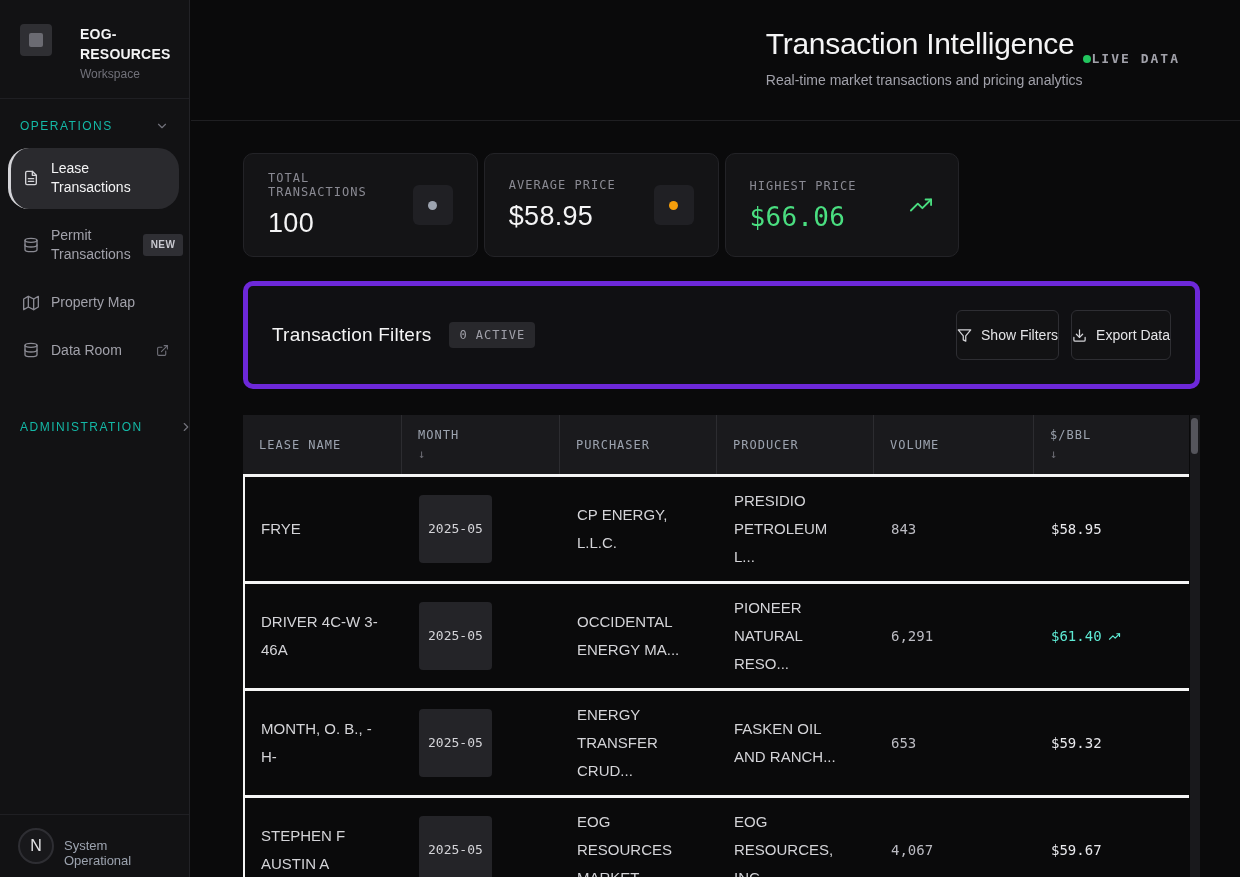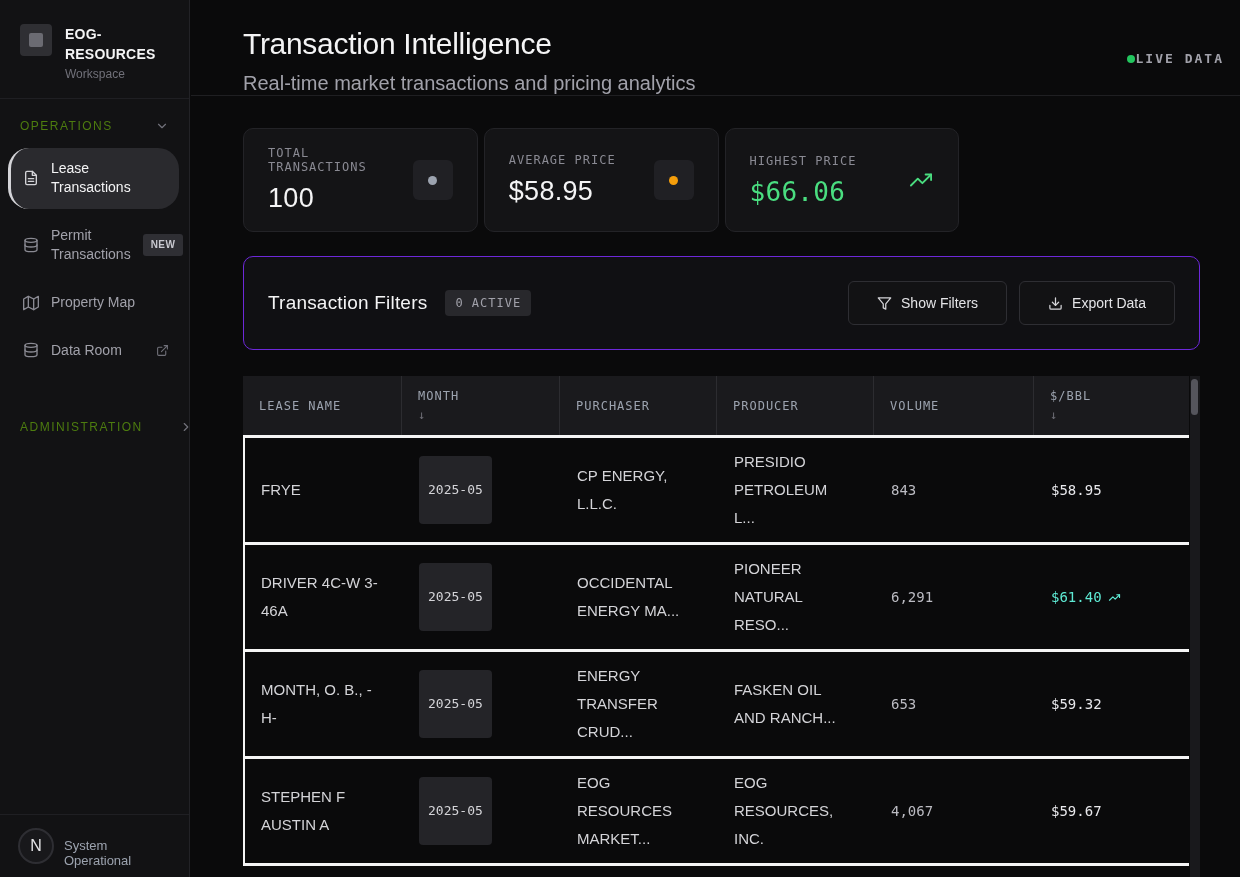--- a/index.html
+++ b/index.html
@@ -4,30 +4,30 @@
 <style>
   * { margin:0; padding:0; box-sizing:border-box; }
   html,body { width:1240px; height:877px; overflow:hidden; background:#0a0a0b;
     font-family:"Liberation Sans", sans-serif; color:#d4d4d8; }
   .mono { font-family:"DejaVu Sans Mono", monospace; }
   svg { display:block; }
 
   
   .sidebar { position:fixed; left:0; top:0; bottom:0; width:190px; background:#121214;
     border-right:1px solid #222226; display:flex; flex-direction:column; z-index:5; }
-  .ws-header { display:flex; gap:13px; padding:24px 20px 17px; border-bottom:1px solid #1f1f23; }
+  .ws-header { display:flex; gap:28px; padding:24px 20px 17px; border-bottom:1px solid #1f1f23; }
   .ws-logo { width:32px; height:32px; background:#2f2f33; border-radius:4px; flex:0 0 auto;
     display:grid; place-items:center; }
   .ws-logo-inner { width:14px; height:14px; background:#6b6b72; border-radius:2px; }
   .ws-name { font-size:14px; font-weight:700; color:#f4f4f5; line-height:1.45; letter-spacing:.2px; }
   .ws-sub { font-size:12px; color:#71717a; margin-top:2px; }
 
   .nav-section { display:flex; align-items:center; justify-content:space-between;
     padding:20px 20px 12px; }
-  .nav-section-label { font-size:12px; letter-spacing:1.5px; color:#4d7c0f; }
+  .nav-section-label { font-size:12px; letter-spacing:1.5px; color:#14b8a6; }
   .nav-section .chev { color:#71717a; }
 
   .nav-item { display:flex; align-items:center; gap:12px; margin:3px 10px 3px 8px;
     padding:11px 10px 11px 12px; color:#a1a1aa; font-size:14px; line-height:1.4;
     border-left:3px solid transparent; border-radius:2px; cursor:pointer; }
   .nav-item .nav-ic { color:#8a8a93; flex:0 0 auto; }
   .nav-item.active { background:#2a2a2e; border-left-color:#d4d4d8; color:#f4f4f5;border-radius:21px; }
   .nav-item.active .nav-ic { color:#d4d4d8; }
   .badge-new { margin-left:auto; background:#2f2f34; color:#c8c8cf; font-size:10px;
     font-weight:700; letter-spacing:.5px; padding:4px 8px; border-radius:3px; }
@@ -36,52 +36,52 @@
 
   .sidebar-footer { margin-top:auto; border-top:1px solid #1f1f23; padding:9px 18px;
     display:flex; align-items:center; gap:10px; }
   .avatar { width:36px; height:36px; border-radius:50%; background:#18181b;
     border:2px solid #2e2e33; display:grid; place-items:center; font-size:16px;
     color:#e4e4e7; flex:0 0 auto; }
   .sys-status { font-size:13px; color:#9ca3af; padding-top:14px; }
 
   
   .main { margin-left:191px; width:1049px; }
-  .page-header { display:flex; justify-content:space-between; align-items:flex-start;
-    padding:27px 16px 0 52px; height:96px; border-bottom:1px solid #1f1f22; }
+  .page-header { display:flex; justify-content:flex-end; align-items:flex-start;
+    padding:27px 60px 0 52px; height:121px; border-bottom:1px solid #1f1f22; }
   .page-title { font-size:30px; font-weight:500; color:#f4f4f5; letter-spacing:-.3px; }
-  .page-subtitle { margin-top:11px; font-size:20px; color:#a1a1aa; }
+  .page-subtitle { margin-top:11px; font-size:14px; color:#a1a1aa; }
   .live { display:flex; align-items:center; gap:1px; margin-top:24px;
     font-size:13px; letter-spacing:2px; color:#a1a1aa;font-weight:bold; }
   .live-dot { width:8px; height:8px; border-radius:50%; background:#22c55e; }
 
   .content { padding:32px 40px 0 52px; }
 
   
   .stats-grid { display:grid; grid-template-columns:repeat(4,1fr); gap:6px; }
   .stat-card { height:104px; background:#141416; border:1px solid #232327; border-radius:10px;
     padding:22px 24px; display:flex; align-items:center; justify-content:space-between; }
   .stat-label { font-size:12px; letter-spacing:1px; color:#8a8a93; }
   .stat-value { font-size:27px; color:#f4f4f5; margin-top:9px; letter-spacing:.3px; }
   .stat-value.green { color:#4ade80; font-family:"DejaVu Sans Mono", monospace; font-size:26px; }
   .stat-iconbox { width:40px; height:40px; background:#202024; border-radius:6px;
     display:grid; place-items:center; flex:0 0 auto; }
   .stat-dot { width:9px; height:9px; border-radius:50%; }
   .trend-big { color:#4ade80; }
 
   
-  .filters-card { margin-top:24px; background:#101013; border:1px solid #6d28d9;
+  .filters-card { margin-top:24px; background:#101013; border:5px solid #6d28d9;
     border-radius:10px; padding:24px; display:flex; align-items:center;
     justify-content:space-between; }
   .filters-left { display:flex; align-items:center; }
   .filters-title { font-size:19px; font-weight:500; color:#f4f4f5; letter-spacing:.2px; }
   .badge-active { margin-left:18px; font-size:12px; letter-spacing:1px; color:#a1a1aa;
     background:#28282c; padding:6px 10px; border-radius:4px; }
   .btn-group { display:flex; gap:12px; }
-  .btn { display:flex; align-items:center; gap:9px; height:44px; padding:0 28px;
+  .btn { display:flex; align-items:center; gap:9px; height:50px; padding:0 0;
     background:#121214; border:1px solid #2e2e33; border-radius:6px; color:#e4e4e7;
     font-size:14px; font-family:"Liberation Sans", sans-serif; cursor:pointer; }
   .btn .b-ic { color:#d4d4d8; }
 
   
   .table-wrap { margin-top:26px; position:relative; padding-right:11px; }
   .t-grid { display:grid; grid-template-columns:158px 158px 157px 157px 160px 1fr; }
   .t-header { background:#1a1a1d; border-bottom:3px solid #f5f5f5; }
   .th { padding:12px 16px; display:flex; flex-direction:column; justify-content:center;
     font-size:12px; letter-spacing:1px; color:#9ca3af; min-height:59px; }

